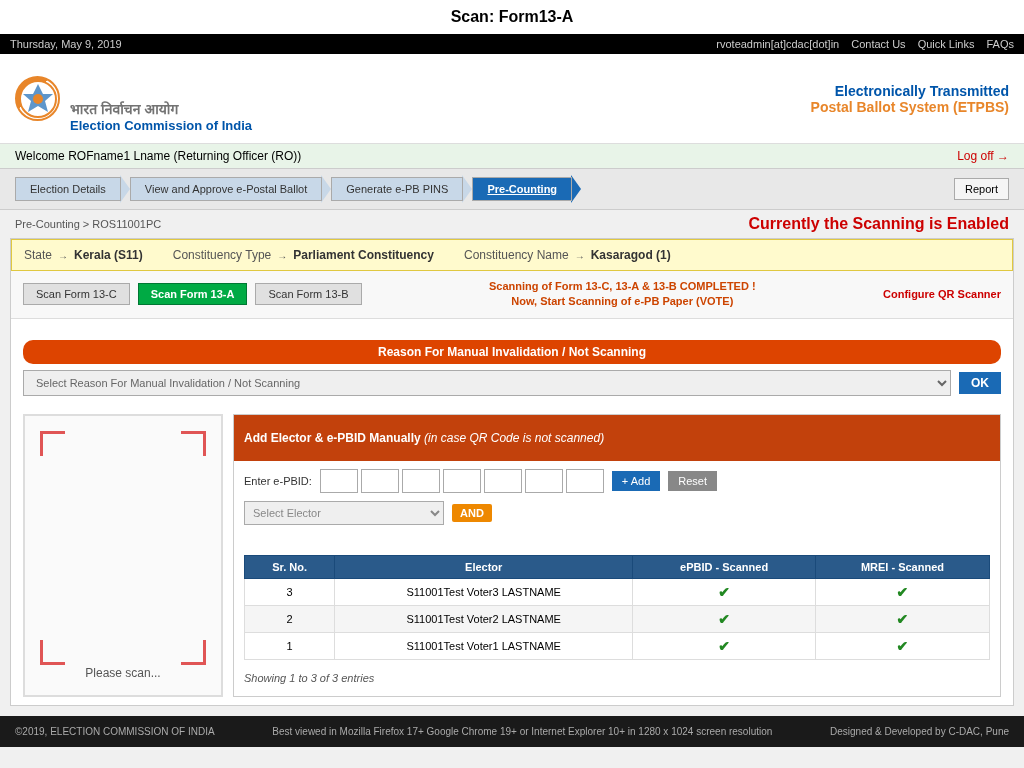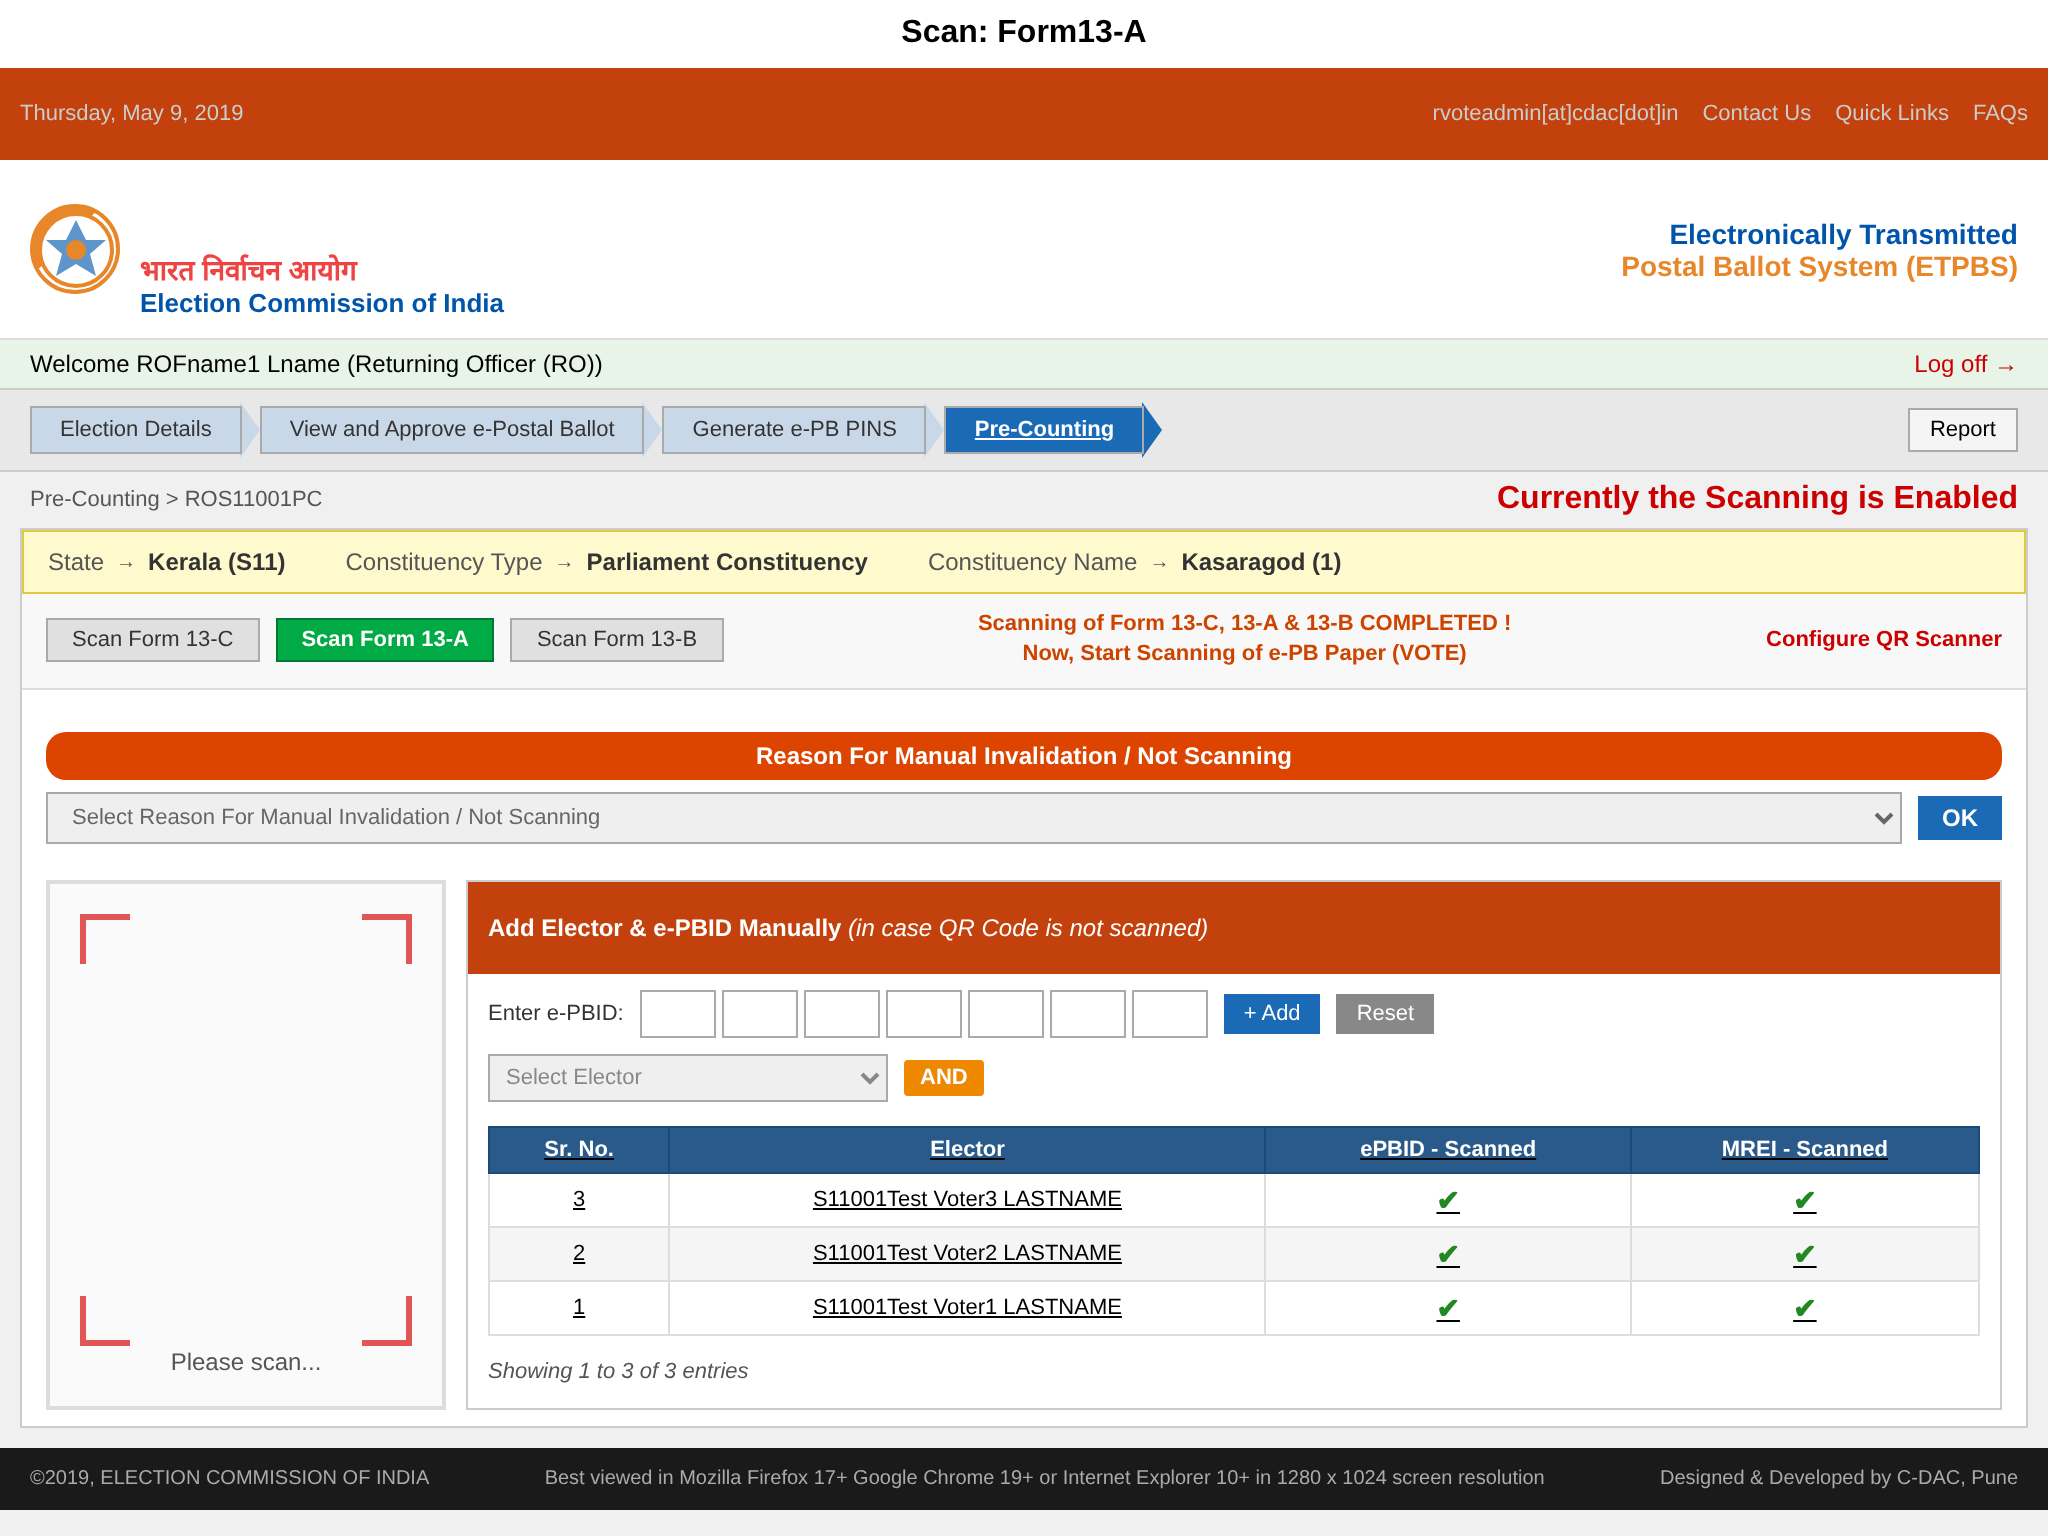--- a/index.html
+++ b/index.html
@@ -7,24 +7,24 @@
 
     .page-title {
       text-align: center;
       font-size: 16px;
       font-weight: bold;
       padding: 8px 0;
       background: #fff;
     }
 
     .top-bar {
-      background: #c2410c;
+      background: #000000;
       color: #ccc;
       font-size: 11px;
-      padding: 17px 10px;
+      padding: 4px 10px;
       display: flex;
       justify-content: space-between;
       align-items: center;
     }
     .top-bar-links { display: flex; gap: 12px; margin-left: 28px; }
     .top-bar-links span { color: #ccc; cursor: pointer; }
 
     .header {
       background: #fff;
       display: flex;
@@ -38,21 +38,21 @@
       width: 45px; height: 45px;
       background: linear-gradient(135deg, #e8862a 40%, #fff 40%);
       border-radius: 50%;
       border: 2px solid #e8862a;
       display: flex; align-items: center; justify-content: center;
       font-size: 18px;
       overflow: hidden;
       position: relative;
     }
     .logo-text { line-height: 1.3; }
-    .logo-text .hindi { font-size: 14px; font-weight: bold; color: #ef4444; margin-top: 38px; }
+    .logo-text .hindi { font-size: 14px; font-weight: bold; color: #737373; margin-top: 38px; }
     .logo-text .english { font-size: 13px; color: #0055aa; font-weight: bold; }
     .header-right { text-align: right; }
     .header-right .etpbs-line1 { font-size: 14px; font-weight: bold; color: #0055aa; }
     .header-right .etpbs-line2 { font-size: 14px; font-weight: bold; color: #e8862a; }
 
     .user-bar {
       background: #e8f4e8;
       padding: 5px 15px;
       display: flex;
       justify-content: space-between;
@@ -296,22 +296,21 @@
       color: #fff;
       border: none;
       cursor: pointer;
       font-size: 11px;
     }
 
     .data-table {
       width: 100%;
       border-collapse: collapse;
       font-size: 11px;
-      margin-top: 4px;
-      text-decoration: underline;
+      margin-top: 22px;
     }
     .data-table th {
       background: #2a5a8a;
       color: #fff;
       padding: 5px 8px;
       text-align: center;
       border: 1px solid #1a4a7a;
     }
     .data-table td {
       padding: 5px 8px;

